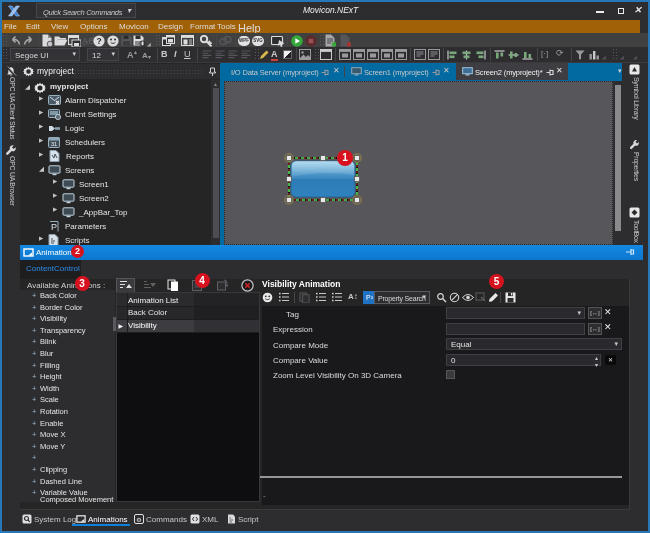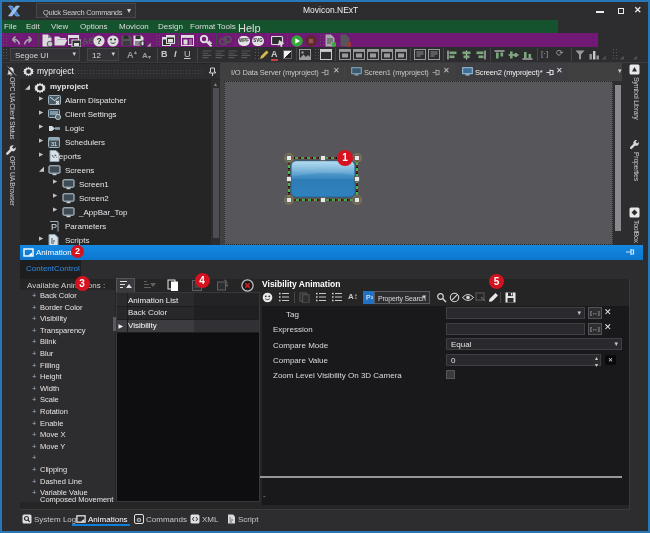--- a/index.html
+++ b/index.html
@@ -16,49 +16,49 @@
 </style>
 </head>
 <body>
 <div id="win">
 
   <div class="abs" style="left:0;top:0;width:650px;height:2px;background:#2878b8;z-index:99"></div>
   <div class="abs" style="left:0;top:0;width:2px;height:533px;background:#2878b8;z-index:99"></div>
   <div class="abs" style="left:648px;top:0;width:2px;height:533px;background:#2878b8;z-index:99"></div>
   <div class="abs" style="left:0;top:531px;width:650px;height:2px;background:#2878b8;z-index:99"></div>
 
-  <div class="abs" id="titlebar" style="left:0;top:2px;width:650px;height:18px;background:#2d2d30;">
+  <div class="abs" id="titlebar" style="left:0;top:2px;width:650px;height:18px;background:#2d2d30;font-style:italic;">
     <svg class="abs" style="left:8px;top:3px" width="12" height="12" viewBox="0 0 12 12">
       <path d="M0.5 1 L4 1 L11.5 11 L8 11 Z" fill="#3b82dd"></path>
         <path d="M11.5 1 L8 1 L0.5 11 L4 11 Z" fill="#8ebcf0"></path>
         <path d="M0.5 1 L4 1 L11.5 11 L8 11 Z M11.5 1 L8 1 L0.5 11 L4 11 Z" fill="none" stroke="#bcd6f4" stroke-width="0.5"></path>
     </svg>
     <div class="abs" style="left:36px;top:1px;width:100px;height:15px;background:#333337;border:1px solid #46464a;">
       <span class="abs" style="left:6px;top:3.5px;color:#c8c8c8;font-size:7.5px;letter-spacing:-0.3px;">Quick Search Commands</span>
       <span class="abs" style="right:4px;top:2px;color:#d0d0d0;font-size:8px;">▾</span>
     </div>
     <span class="abs t85" style="left:303px;top:3px;color:#f0f0f0;">Movicon.NExT</span>
     <div class="abs" style="left:596px;top:9px;width:8px;height:1.6px;background:#ececec;"></div>
     <div class="abs" style="left:618px;top:5.5px;width:6px;height:6px;border:1.5px solid #ececec;"></div>
     <span class="abs" style="left:634px;top:3px;color:#ececec;font-size:9px;font-weight:bold;">✕</span>
   </div>
 
-  <div class="abs" id="menubar" style="font-size:8px;left:0;top:20px;width:558px;height:13px;background:#14532d;">
+  <div class="abs" id="menubar" style="font-size:8px;left:0;top:20px;width:640px;height:13px;background:#a16207;">
     <span class="abs" style="font-size:8px;left:4px;top:2px;">File</span>
     <span class="abs" style="font-size:8px;left:26px;top:2px;">Edit</span>
     <span class="abs" style="font-size:8px;left:51px;top:2px;">View</span>
     <span class="abs" style="font-size:8px;left:80px;top:2px;">Options</span>
     <span class="abs" style="font-size:8px;left:119px;top:2px;">Movicon</span>
     <span class="abs" style="font-size:8px;left:158px;top:2px;">Design</span>
     <span class="abs" style="font-size:8px;left:190px;top:2px;">Format</span>
     <span class="abs" style="font-size:8px;left:217px;top:2px;">Tools</span>
     <span class="abs" style="font-size:11px;left:238px;top:2px;">Help</span>
   </div>
 
-  <div class="abs" id="tb1" style="left:0;top:33px;width:598px;height:14px;background:#701a75;">
+  <div class="abs" id="tb1" style="left:0;top:33px;width:650px;height:14px;background:#404040;">
 <div class="grip" style="left:2px;top:1px;height:12px;"></div>
 <svg class="abs" style="left:9px;top:2px" width="12" height="11" viewBox="0 0 12 11">
         <path d="M10.5 9.5 C10 5.5 7 4 3.5 4.5 M3.5 4.5 L6.5 1.5 M3.5 4.5 L6.5 7.5" stroke="#a8a8ac" stroke-width="1.6" fill="none"></path>
       </svg>
 <svg class="abs" style="left:23px;top:2px" width="12" height="11" viewBox="0 0 12 11">
         <path d="M1.5 9.5 C2 5.5 5 4 8.5 4.5 M8.5 4.5 L5.5 1.5 M8.5 4.5 L5.5 7.5" stroke="#a8a8ac" stroke-width="1.6" fill="none"></path>
       </svg>
 <div class="sep1" style="left:38px;top:1px;height:12px;"></div>
 <svg class="abs" style="left:41px;top:1px" width="12" height="13" viewBox="0 0 12 13">
         <path d="M1.5 0.5 L7 0.5 L10.5 4 L10.5 12.5 L1.5 12.5 Z" fill="#dcdcde"></path>
@@ -351,21 +351,21 @@
           <rect x="0.5" y="1.5" width="11" height="3" fill="#8fa8b8"></rect>
           <text x="6" y="10" font-size="5.5" fill="#e8f0f5" text-anchor="middle" font-family="Liberation Sans">31</text>
         </svg>
       <span class="abs" style="left:45px;top:58px;">Schedulers</span>
 
       <div class="abs" style="left:19px;top:71px;color:#c0c0c4;font-size:5.5px;">▶</div>
       <svg class="abs" style="left:29px;top:70px" width="11" height="12" viewBox="0 0 11 12">
           <path d="M1 0.5 L7 0.5 L10 3.5 L10 11.5 L1 11.5 Z" fill="#d8e2e8" stroke="#8aa0ae"></path>
           <path d="M3 5 L5 8 L6 4 L8 8" stroke="#44505a" fill="none"></path>
         </svg>
-      <span class="abs" style="left:33px;top:72px;">Reports</span>
+      <span class="abs" style="left:46px;top:72px;">Reports</span>
 
       <div class="abs" style="left:19px;top:84.5px;color:#c8c8c8;font-size:6.5px;">◢</div>
       <svg class="abs" style="left:28px;top:85px" width="13" height="11" viewBox="0 0 13 11">
           <rect x="1" y="0.8" width="11" height="7.4" rx="0.8" fill="#3e4a54" stroke="#c3d4de" stroke-width="1"></rect>
           <rect x="4.5" y="8.8" width="4" height="1.4" fill="#c3d4de"></rect>
         </svg>
       <span class="abs" style="left:45px;top:86px;">Screens</span>
 
       <div class="abs" style="left:33px;top:98px;color:#c0c0c4;font-size:5.5px;">▶</div>
       <svg class="abs" style="left:42px;top:99px" width="13" height="11" viewBox="0 0 13 11">
@@ -401,21 +401,21 @@
         </svg>
       <span class="abs" style="left:45px;top:156px;">Scripts</span>
     </div>
 
     <div class="abs" style="left:191px;top:17px;width:9px;height:165px;background:#2d2d30;">
       <div class="abs" style="left:2px;top:1px;color:#868686;font-size:5px;">▲</div>
       <div class="abs" style="left:1.5px;top:8px;width:6px;height:150px;background:#4d4d52;"></div>
     </div>
   </div>
 
-  <div class="abs" id="docs" style="left:220px;top:63px;width:402px;height:182px;background:#404040;">
+  <div class="abs" id="docs" style="left:220px;top:63px;width:402px;height:182px;background:#0369a1;">
 
     <div class="abs" style="left:0;top:0;width:402px;height:17px;">
       <span class="abs" style="left:11px;top:4.5px;color:#c8c8c8;font-size:7.5px;letter-spacing:-0.15px;">I/O Data Server (myproject)</span>
       <svg class="abs" style="left:101px;top:5px" width="9" height="9" viewBox="0 0 9 9">
           <path d="M0.5 4.5 L4 4.5 M4 1.5 L4 7.5 M4 2.5 L7 2.5 L7 6.5 L4 6.5" stroke="#9a9a9e" stroke-width="1.1" fill="none"></path>
         </svg>
       <span class="abs" style="left:113px;top:3px;color:#c8c8c8;font-size:8px;">✕</span>
       <div class="sep1" style="left:124px;top:3px;height:11px;"></div>
       <svg class="abs" style="left:131px;top:4px" width="11" height="9" viewBox="0 0 11 9">
           <rect x="0.7" y="0.7" width="9.6" height="6" fill="#39596e" stroke="#8aa8bd" stroke-width="1"></rect>

